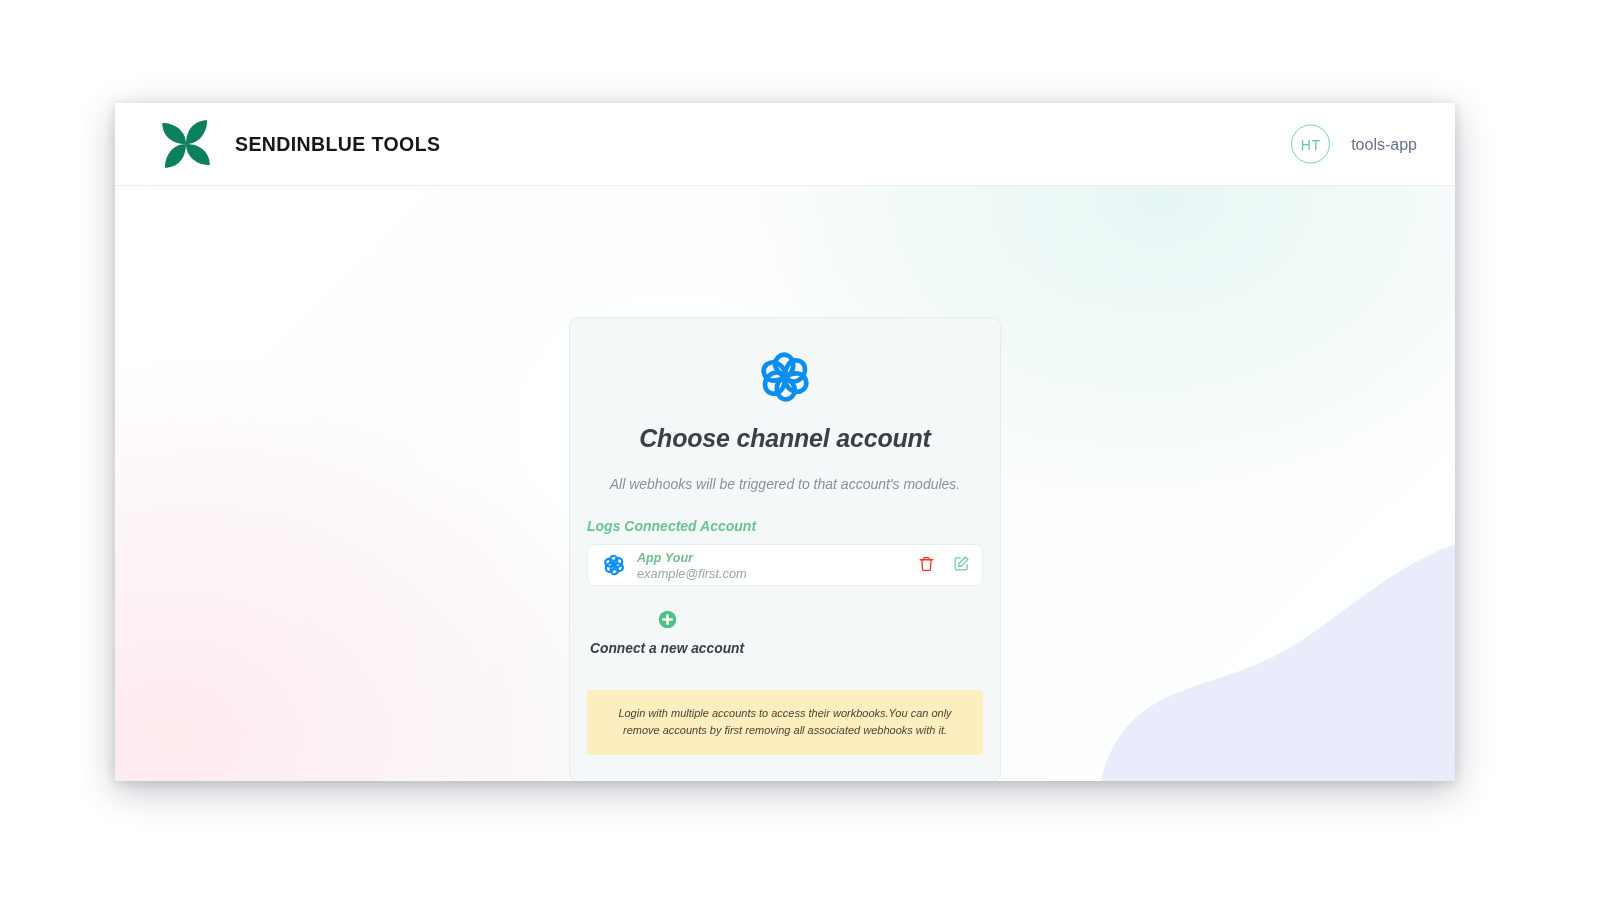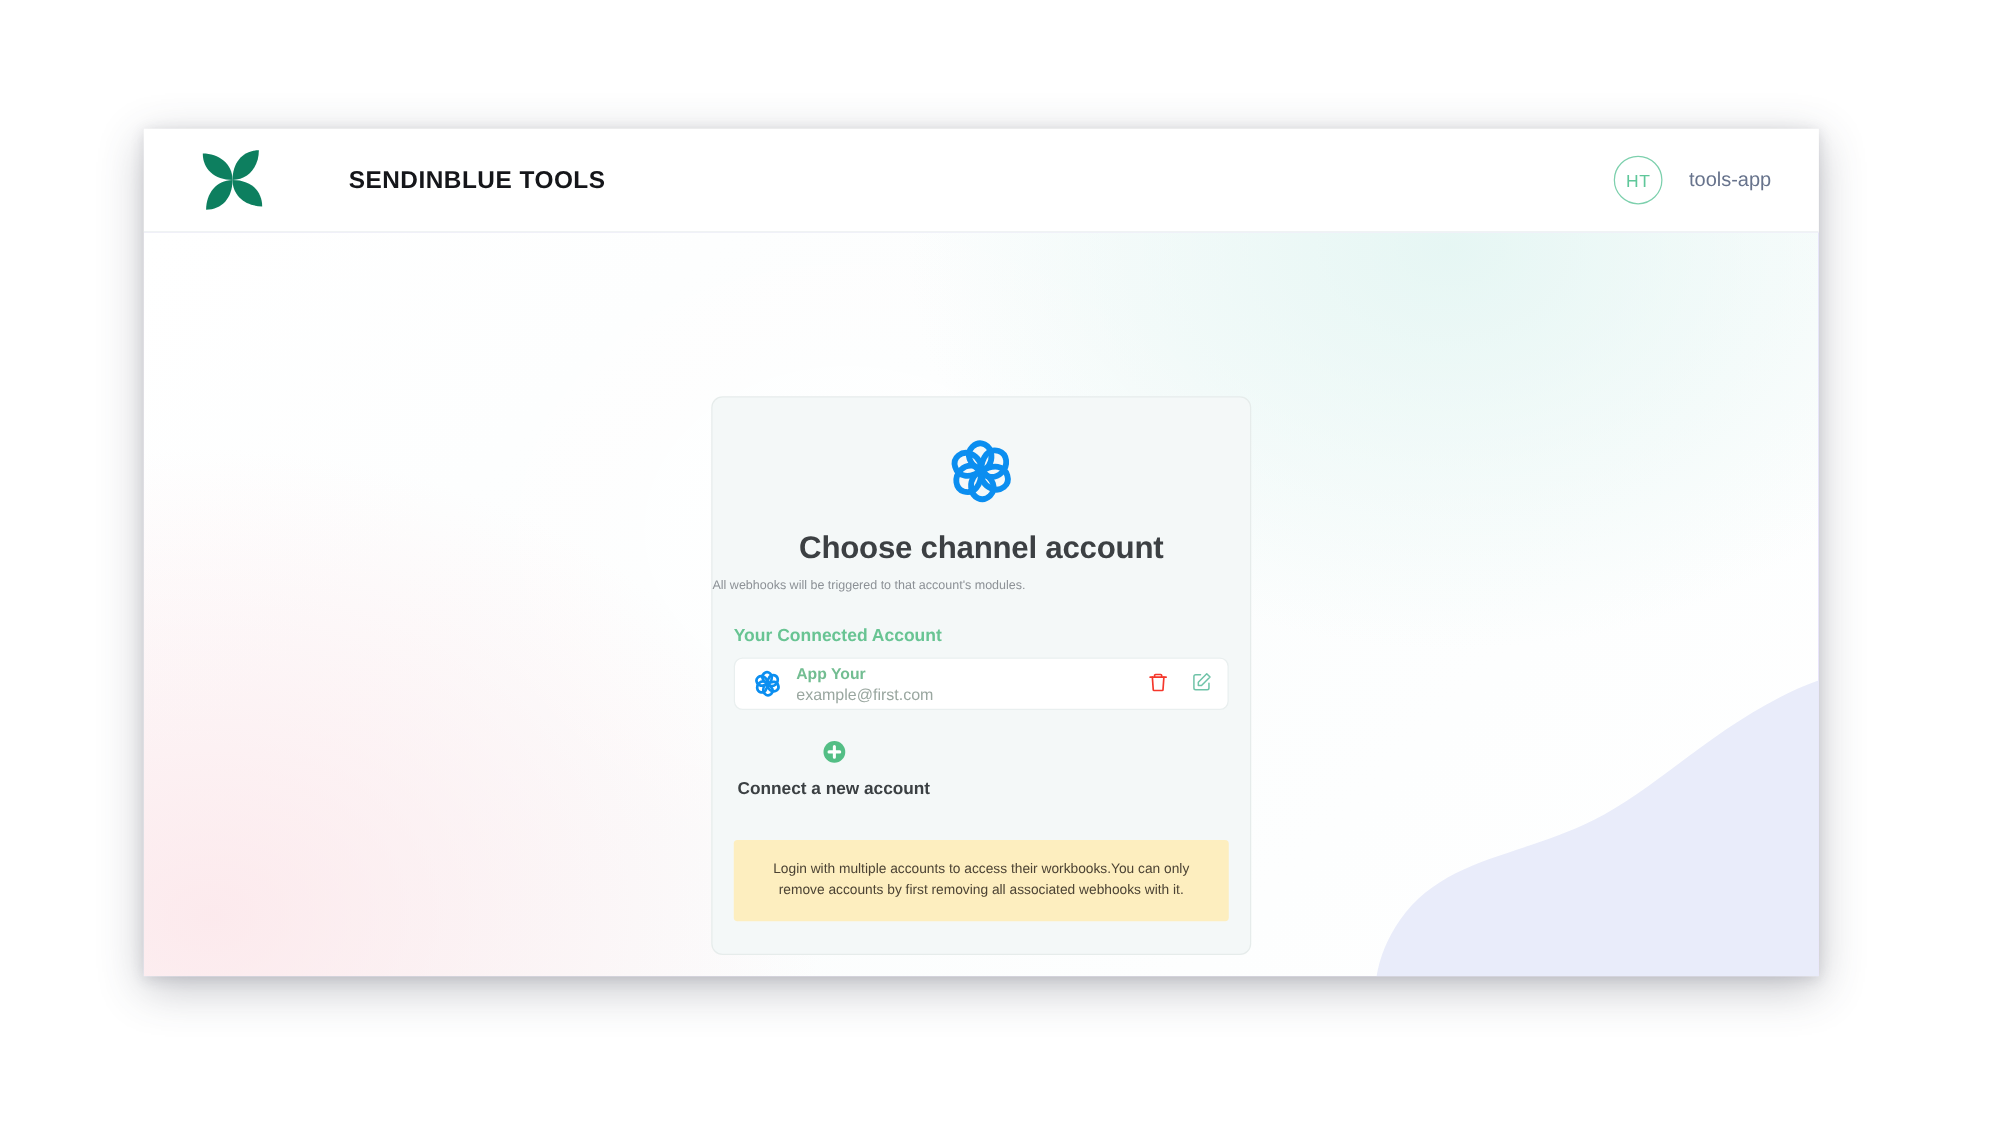--- a/index.html
+++ b/index.html
@@ -42,21 +42,20 @@
     margin-left: 38px;
     width: 380px;
   }
   .brand-logo { width: 66px; height: 66px; display: block; flex: 0 0 auto; }
   .brand-name {
     font-size: 19.5px;
     font-weight: bold;
     letter-spacing: 0.4px;
     color: #15161a;
     white-space: nowrap;
-    margin-left: 44px;
   }
 
   .main-nav {
     display: flex;
     align-items: center;
     gap: 48px;
     margin-left: 34px;
   }
   .nav-item {
     font-size: 14.2px;
@@ -94,21 +93,22 @@
     font-weight: normal;
     color: #67738c;
     white-space: nowrap;
   }
 
   
   .page-body {
     position: relative;
     height: 595px;
     overflow: hidden;
-    background: #c4b5fd;
+    background: #bef264;
+    font-style: italic;
   }
   .bg-wash {
     position: absolute;
     inset: 0;
     background:
       radial-gradient(680px 520px at 4% 92%, rgba(252,228,232,0.78) 0%, rgba(252,228,232,0) 72%),
       radial-gradient(620px 460px at 78% 2%, rgba(226,245,242,0.85) 0%, rgba(226,245,242,0) 70%),
       radial-gradient(520px 420px at 42% 40%, rgba(255,255,255,0.9) 0%, rgba(255,255,255,0) 70%),
       linear-gradient(135deg, #ffffff 0%, #fbfdfd 48%, #ffffff 100%);
     pointer-events: none;
@@ -143,23 +143,24 @@
   .card-logo { width: 58px; height: 58px; display: block; }
 
   .card-title {
     text-align: center;
     font-size: 25px;
     font-weight: bold;
     color: #3c4043;
     letter-spacing: -0.2px;
   }
   .card-subtitle {
-    font-size: 10px;
+    text-align: center;
+    font-size: 14px;
     color: #8c9196;
-    margin-top: 10px;
+    margin-top: 23px;
   }
 
   .section-label {
     font-size: 14px;
     font-weight: bold;
     color: #68c493;
     margin: 26px 0 0 17px;
   }
 
   
@@ -278,21 +279,21 @@
               <path d="M50 50 C33 60 18 58 14 44 C10 31 23 21 36 26 C46 30 52 41 50 50 Z"></path>
               <path d="M50 50 C33 40 28 26 38 16 C49 6 63 14 64 28 C65 39 58 48 50 50 Z"></path>
             </g>
           </svg>
         </span>
       </div>
 
       <h1 class="card-title">Choose channel account</h1>
       <p class="card-subtitle">All webhooks will be triggered to that account's modules.</p>
 
-      <div class="section-label">Your Connected Account</div>
+      <div class="section-label">Logs Connected Account</div>
 
       <div class="account-row">
         <span class="account-icon">
           <svg viewBox="0 0 100 100" width="24" height="24" aria-hidden="true">
             <g fill="none" stroke="#0b8ef0" stroke-width="9" stroke-linecap="round" stroke-linejoin="round">
               <path d="M50 50 C50 30 60 18 74 22 C86 26 88 42 78 52 C70 60 56 60 50 50 Z"></path>
               <path d="M50 50 C67 40 82 42 86 56 C90 69 77 79 64 74 C54 70 48 59 50 50 Z"></path>
               <path d="M50 50 C67 60 72 74 62 84 C51 94 37 86 36 72 C35 61 42 52 50 50 Z"></path>
               <path d="M50 50 C50 70 40 82 26 78 C14 74 12 58 22 48 C30 40 44 40 50 50 Z"></path>
               <path d="M50 50 C33 60 18 58 14 44 C10 31 23 21 36 26 C46 30 52 41 50 50 Z"></path>

